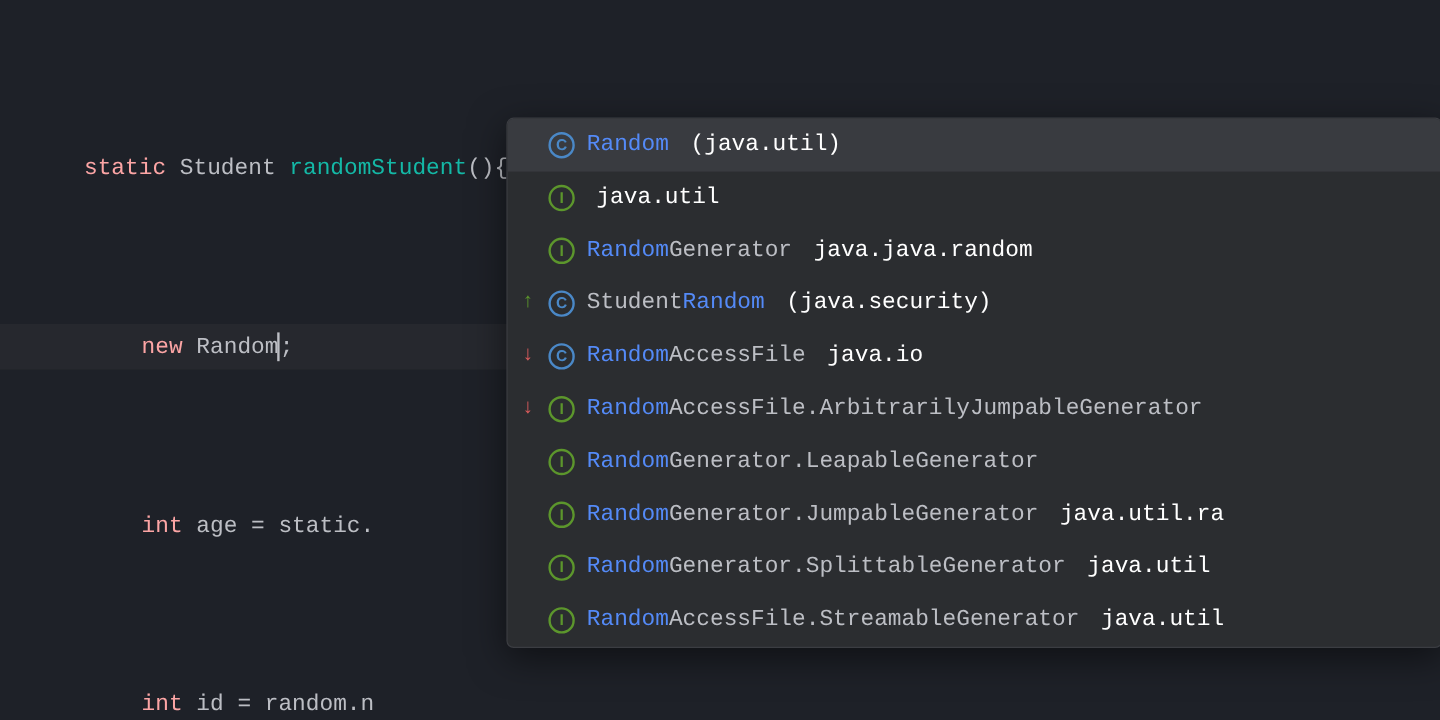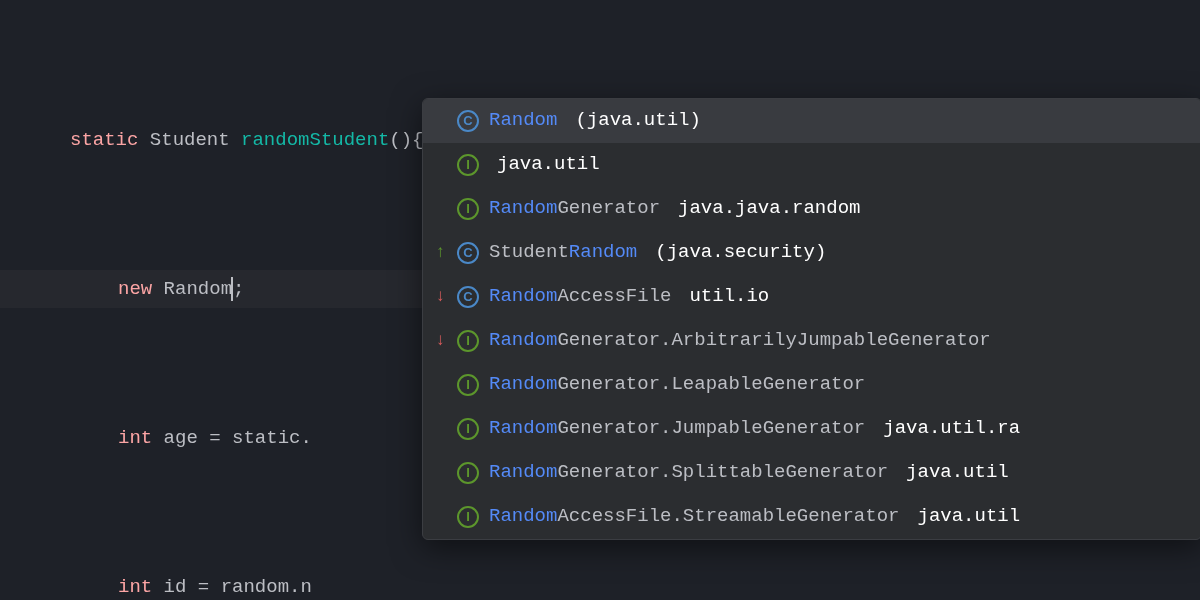--- a/index.html
+++ b/index.html
@@ -152,26 +152,26 @@
     <div class="popup-row">
       <span class="arrow up">↑</span>
       <span class="badge c">C</span>
       <span><span class="rest">Student</span><span class="match">Random</span></span>
       <span class="pkg paren">java.security</span>
     </div>
     <div class="popup-row">
       <span class="arrow down">↓</span>
       <span class="badge c">C</span>
       <span><span class="match">Random</span><span class="rest">AccessFile</span></span>
-      <span class="pkg">util.io</span>
+      <span class="pkg">java.io</span>
     </div>
     <div class="popup-row">
       <span class="arrow down">↓</span>
       <span class="badge i">I</span>
-      <span><span class="match">Random</span><span class="rest">Generator.ArbitrarilyJumpableGenerator</span></span>
+      <span><span class="match">Random</span><span class="rest">AccessFile.ArbitrarilyJumpableGenerator</span></span>
     </div>
     <div class="popup-row">
       <span class="arrow "></span>
       <span class="badge i">I</span>
       <span><span class="match">Random</span><span class="rest">Generator.LeapableGenerator</span></span>
     </div>
     <div class="popup-row">
       <span class="arrow "></span>
       <span class="badge i">I</span>
       <span><span class="match">Random</span><span class="rest">Generator.JumpableGenerator</span></span>

